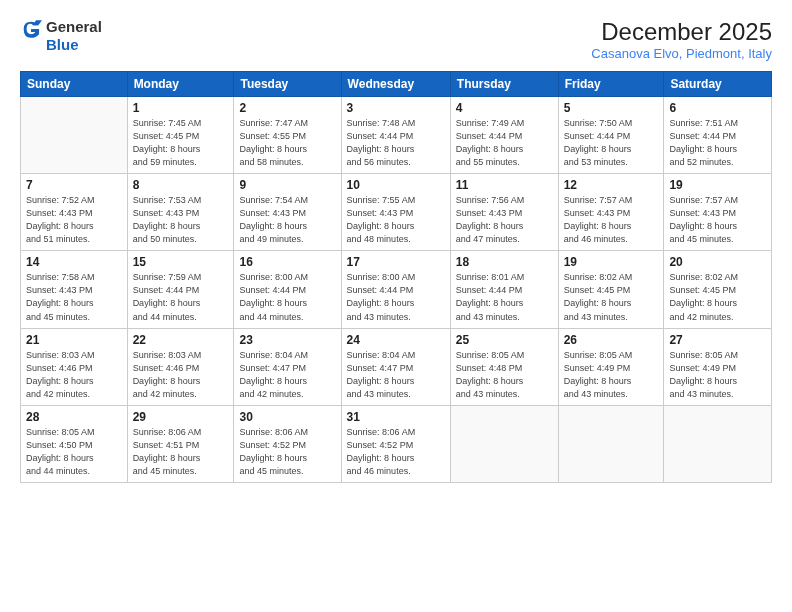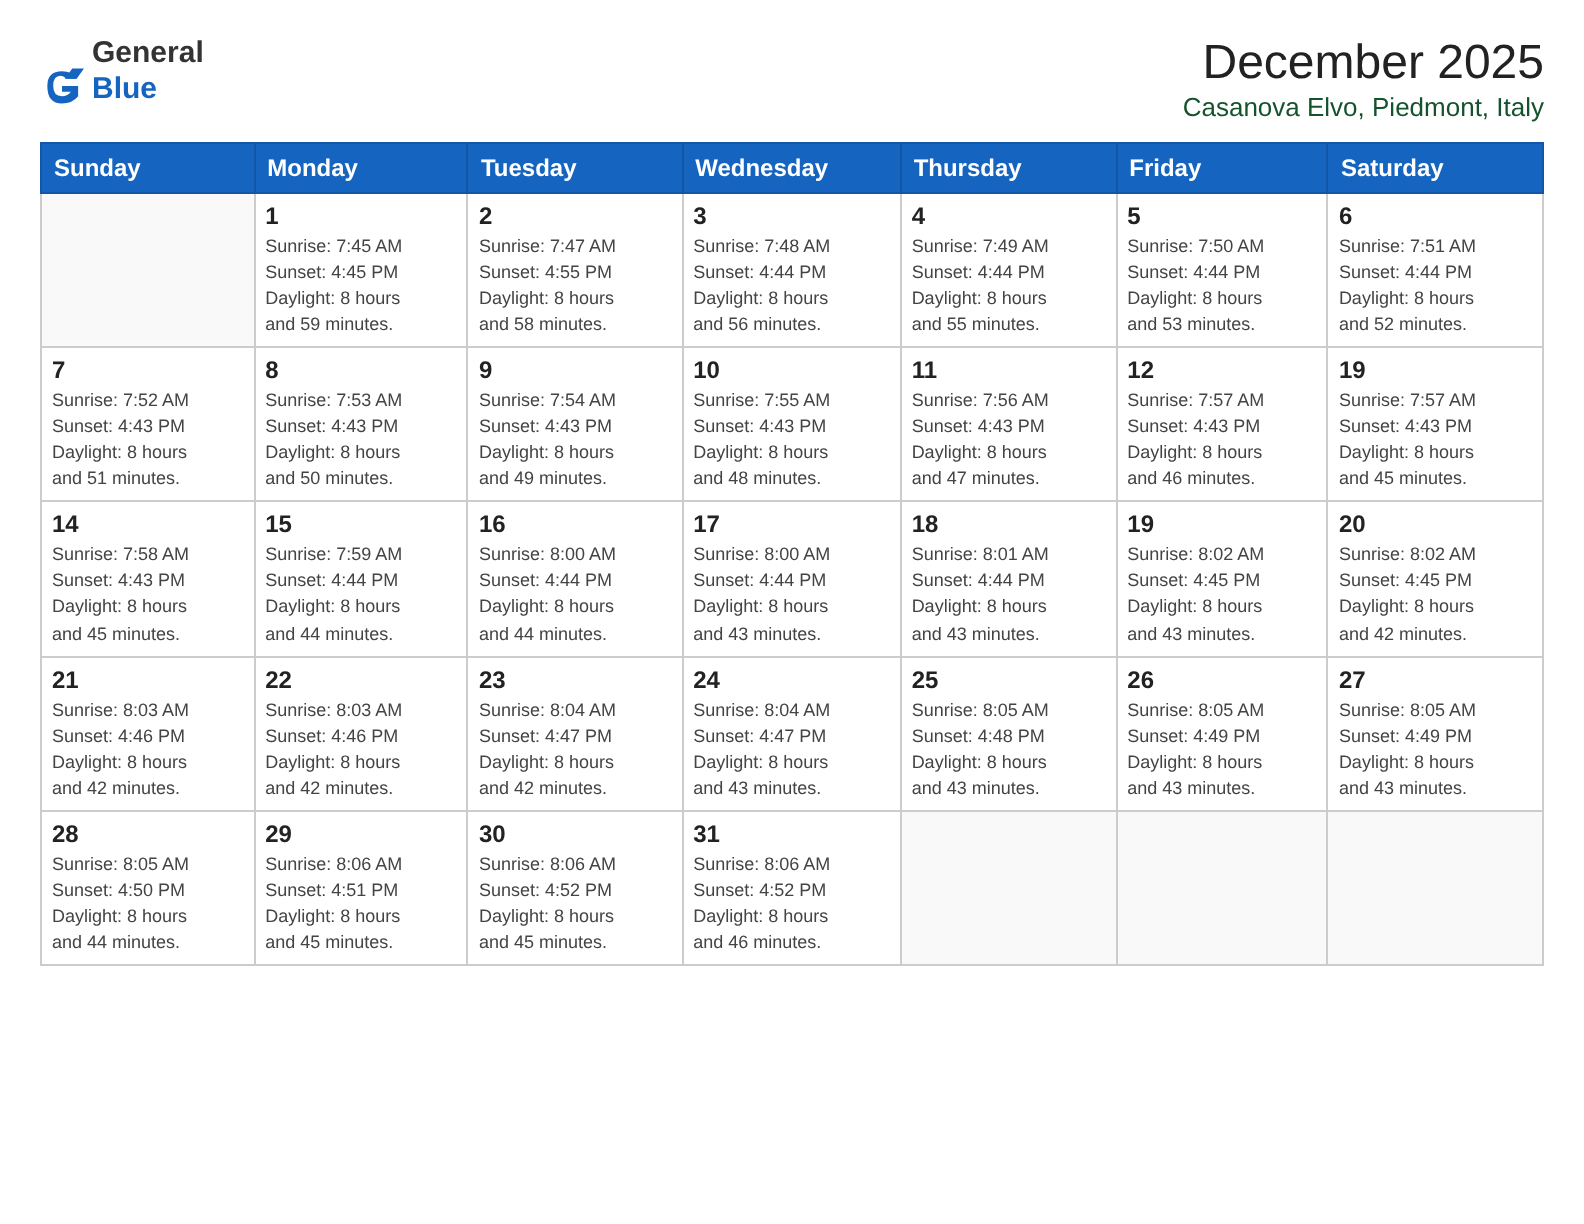--- a/index.html
+++ b/index.html
@@ -17,21 +17,21 @@
       background: #fff;
     }
     .header {
       display: flex;
       justify-content: space-between;
       align-items: flex-start;
       margin-bottom: 10px;
     }
     .logo {
       display: flex;
-      align-items: flex-end;
+      align-items: flex-start;
       gap: 4px;
     }
     .logo-text {
       font-size: 15px;
       line-height: 1.2;
       color: #333;
     }
     .logo-text span.general { font-weight: bold; }
     .logo-text span.blue { color: #1565c0; font-weight: bold; }
     .logo-icon {
@@ -41,21 +41,21 @@
     .title-block {
       text-align: right;
     }
     .month-title {
       font-size: 24px;
       font-weight: 300;
       color: #222;
     }
     .location {
       font-size: 13px;
-      color: #14532d;
+      color: #3b82f6;
     }
     .calendar {
       width: 100%;
       border-collapse: collapse;
       border: 1px solid #22c55e;
     }
     .calendar th {
       background: #1565c0;
       color: #fff;
       font-size: 12px;

